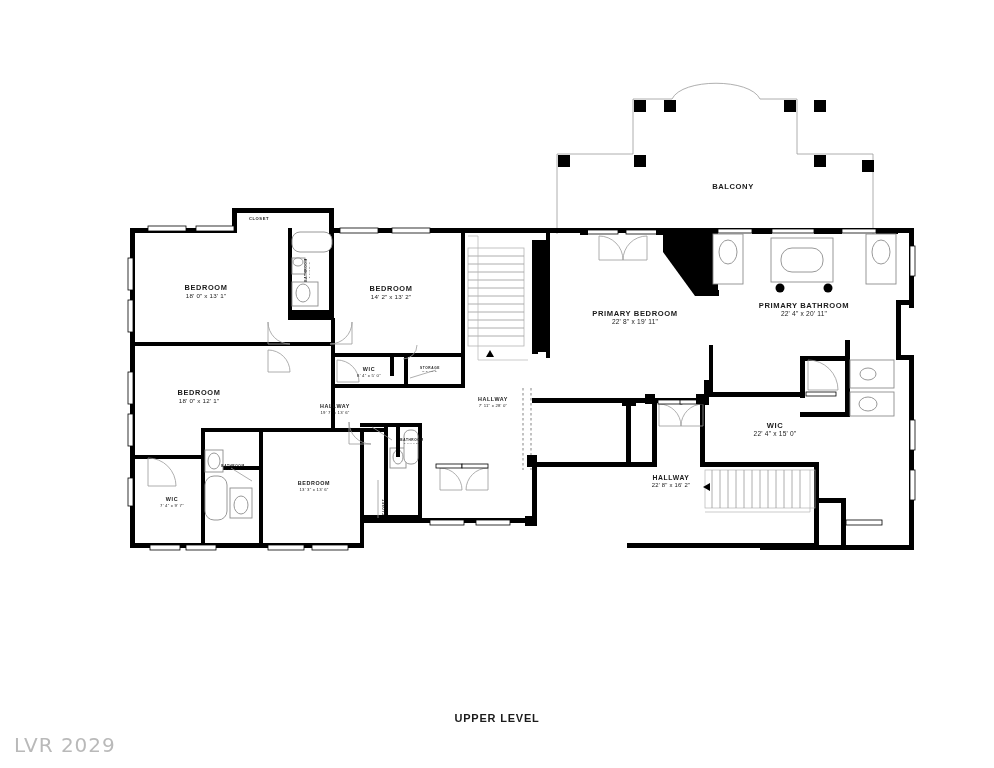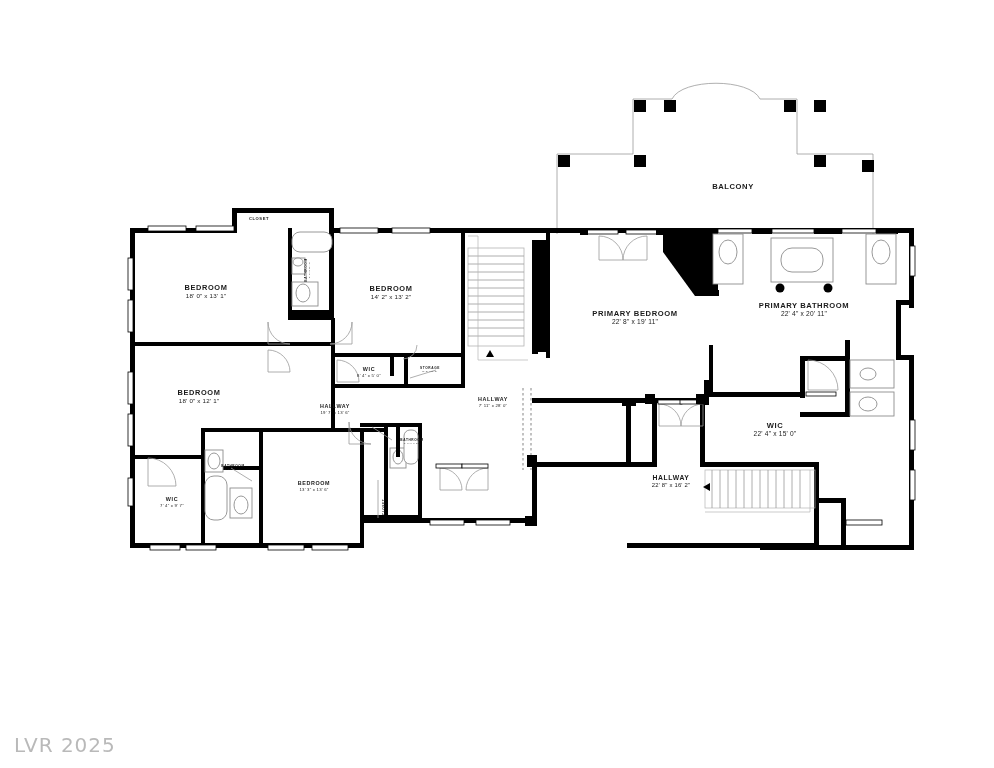--- a/index.html
+++ b/index.html
@@ -447,15 +447,16 @@
   <div class="room-label sz-lg" style="left:775px;top:430px;">
     <span class="rm-name" style="font-size:7.6px;">WIC</span>
     <span class="rm-dim" style="font-size:6.6px;">22' 4" x 15' 0"</span>
   </div>
 
   <div class="room-label sz-sm" style="left:671px;top:482px;">
     <span class="rm-name" style="font-size:6.8px;">HALLWAY</span>
     <span class="rm-dim" style="font-size:5.9px;">22' 8" x 16' 2"</span>
   </div>
 
-  <div id="watermark">LVR 2025</div>
+  <div id="level-caption">UPPER LEVEL</div>
+  <div id="watermark">LVR 2029</div>
 
 </div>
 
 </body></html>

